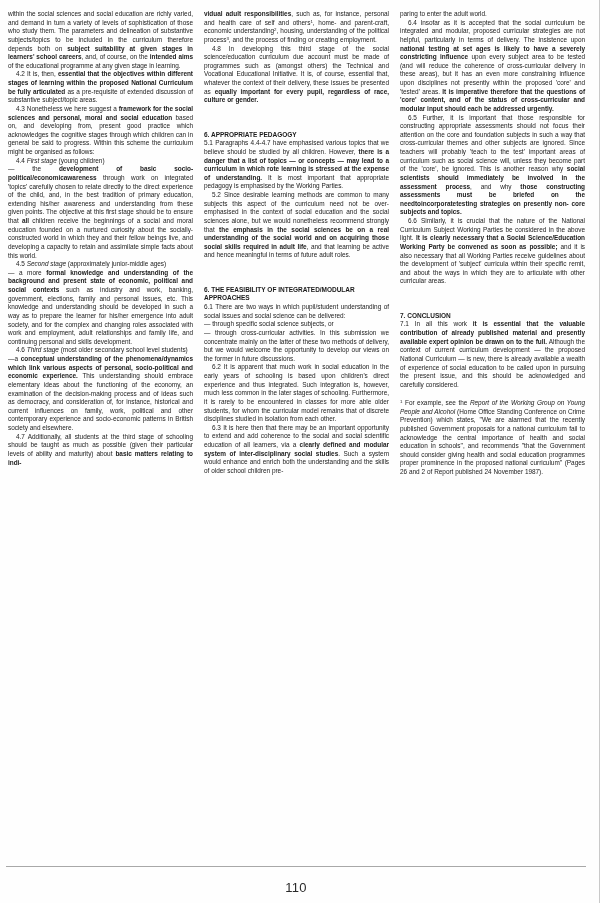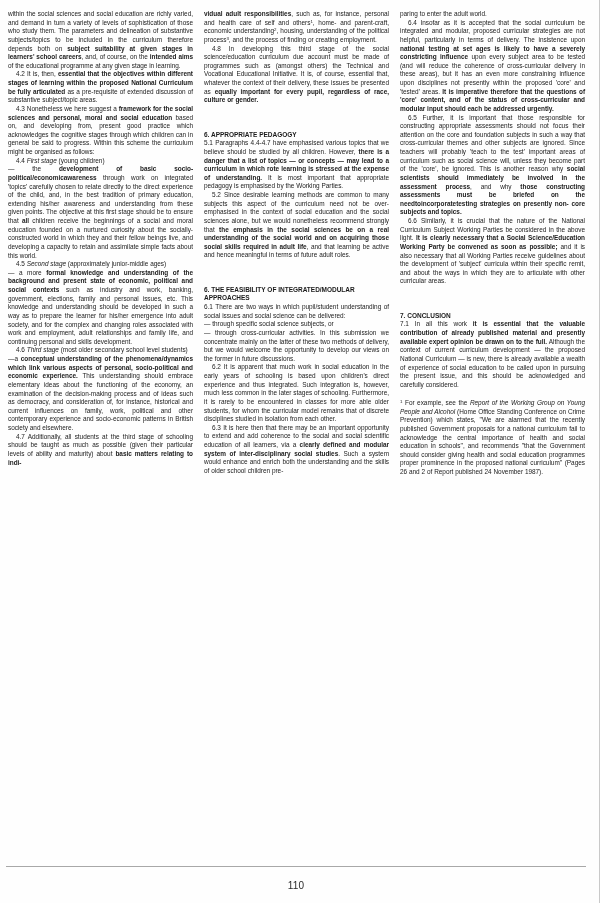--- a/index.html
+++ b/index.html
@@ -89,21 +89,21 @@
     width: 580px;
     height: 0;
     border-top: 1px solid #a8a8a8;
   }
   .page-number {
     position: absolute;
     left: 0;
     top: 880px;
     width: 592px;
     text-align: center;
-    font-size: 10px;
+    font-size: 13px;
     color: #2a2a2a;
     letter-spacing: 0.2px;
   }
 </style>
 </head>
 <body>
 
 <div class="page">
   <div class="columns">
     <div class="col">

